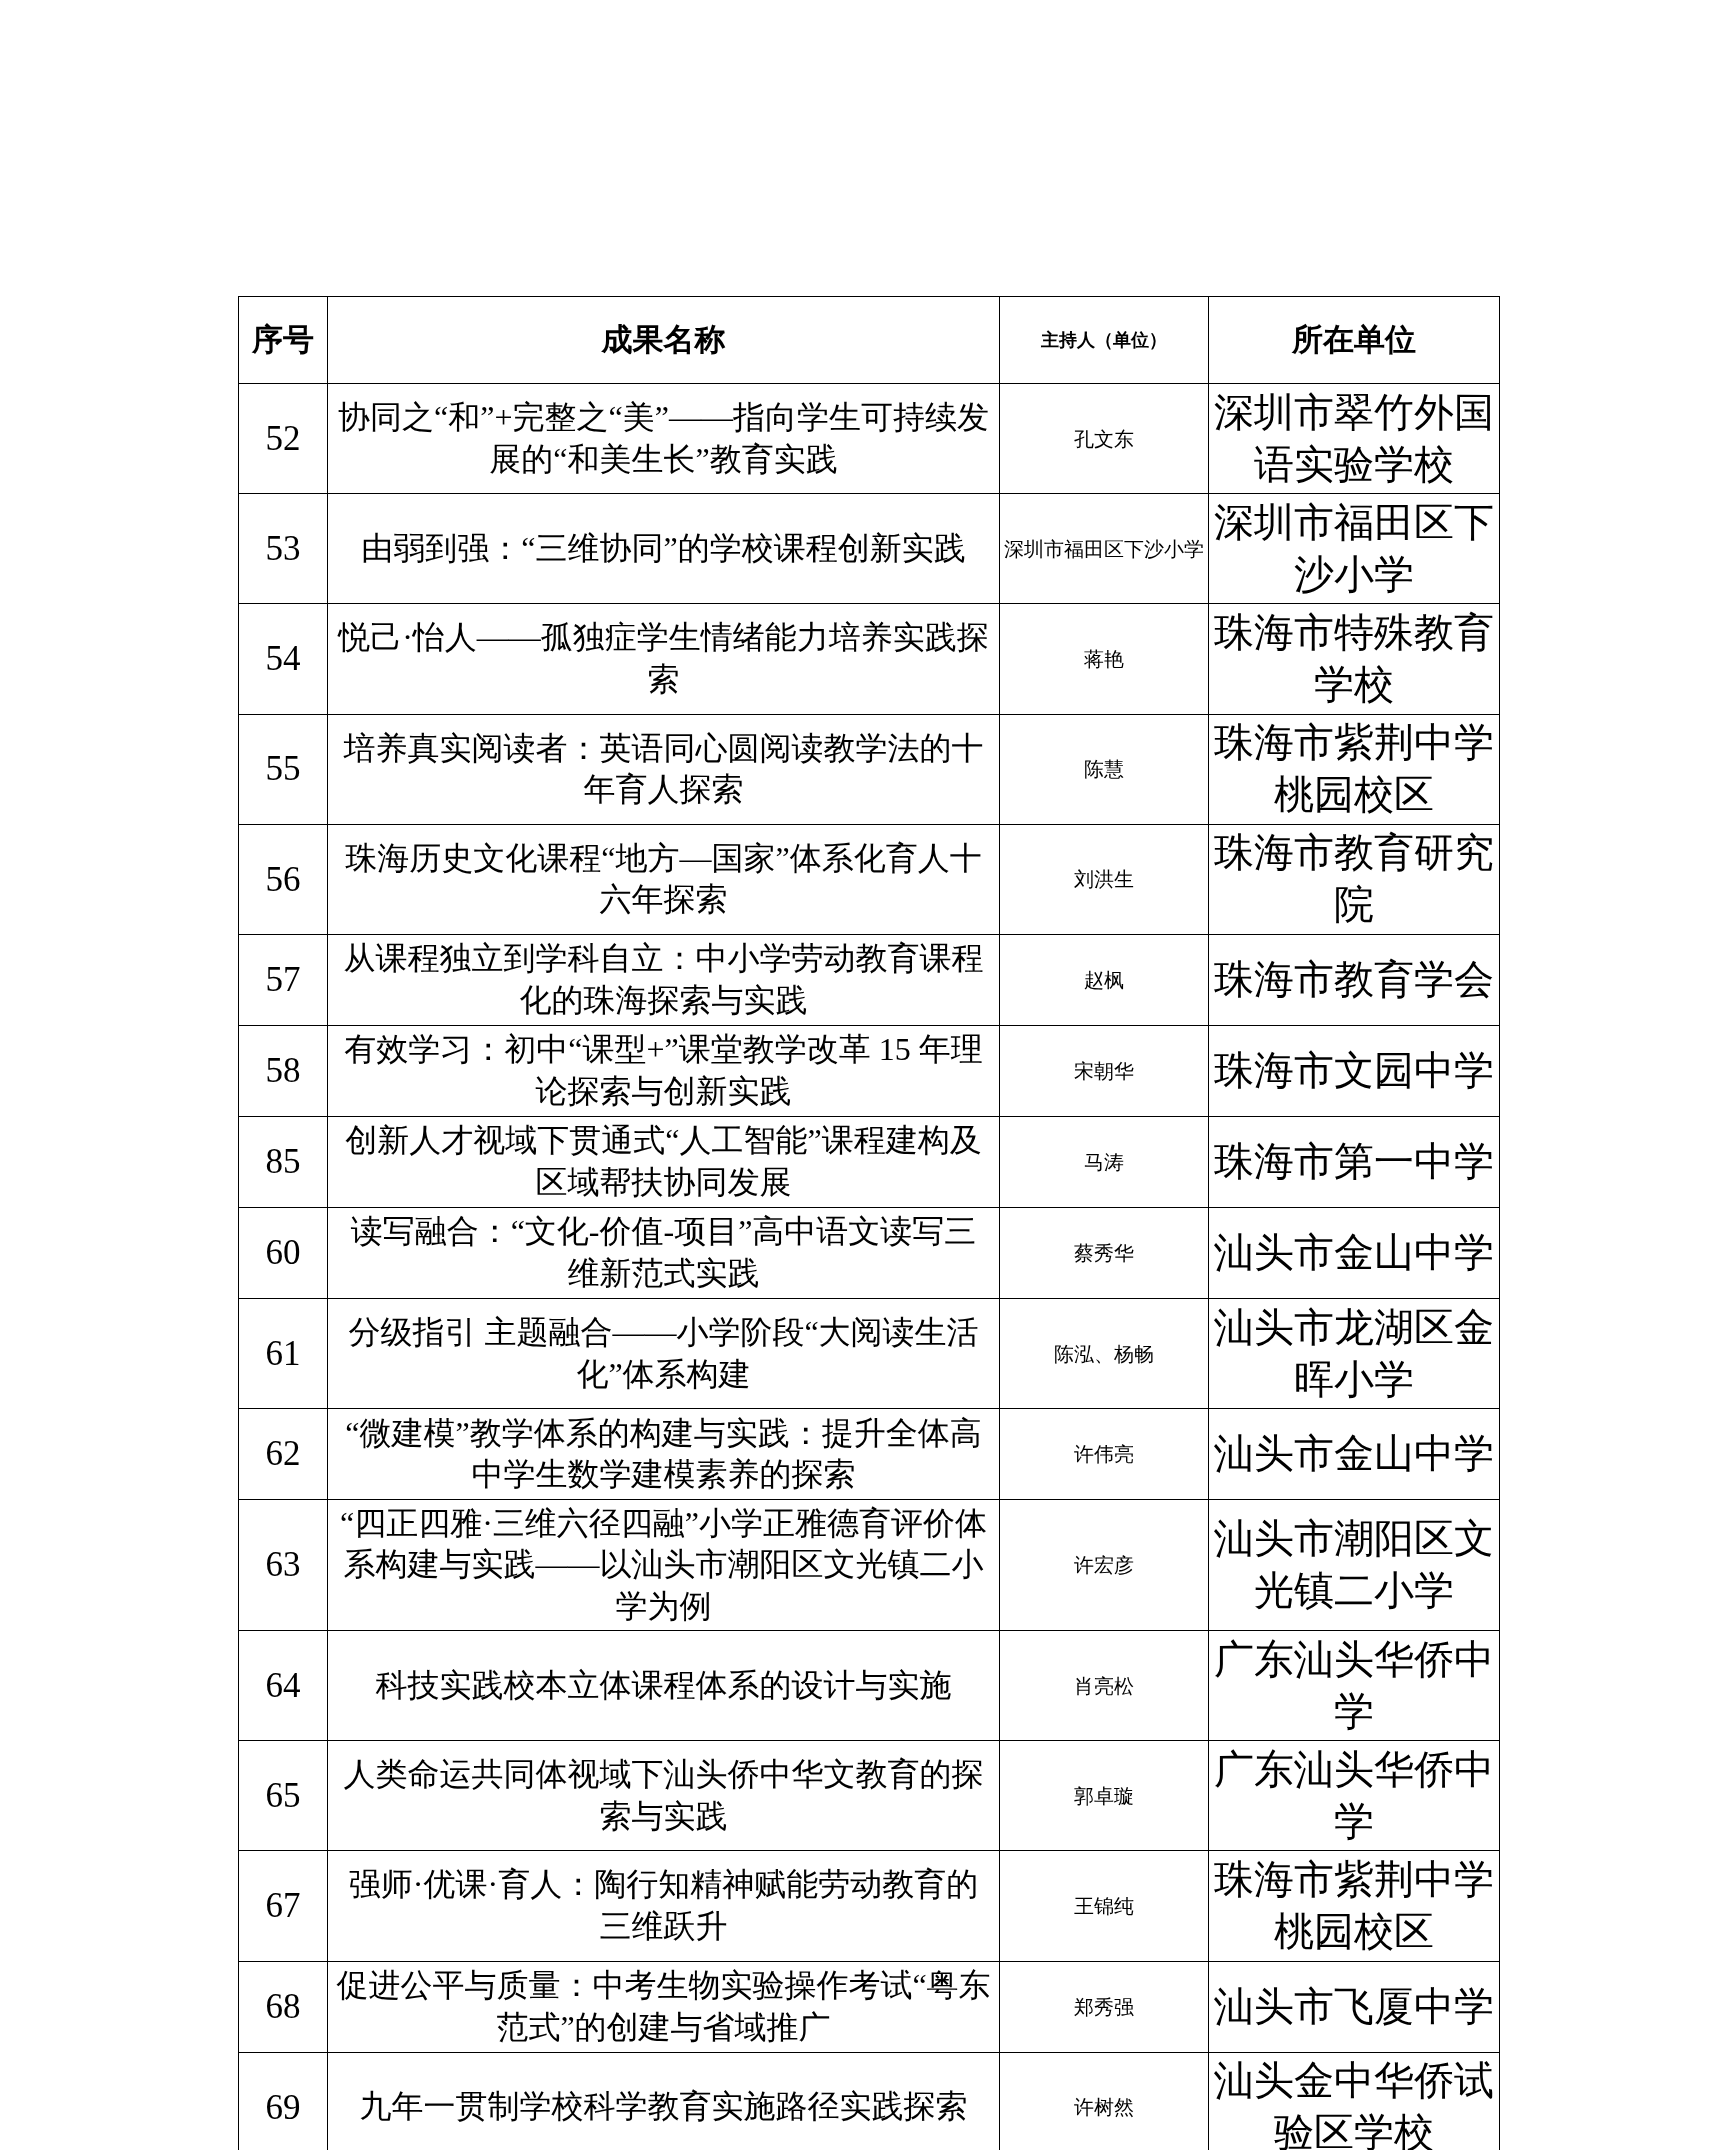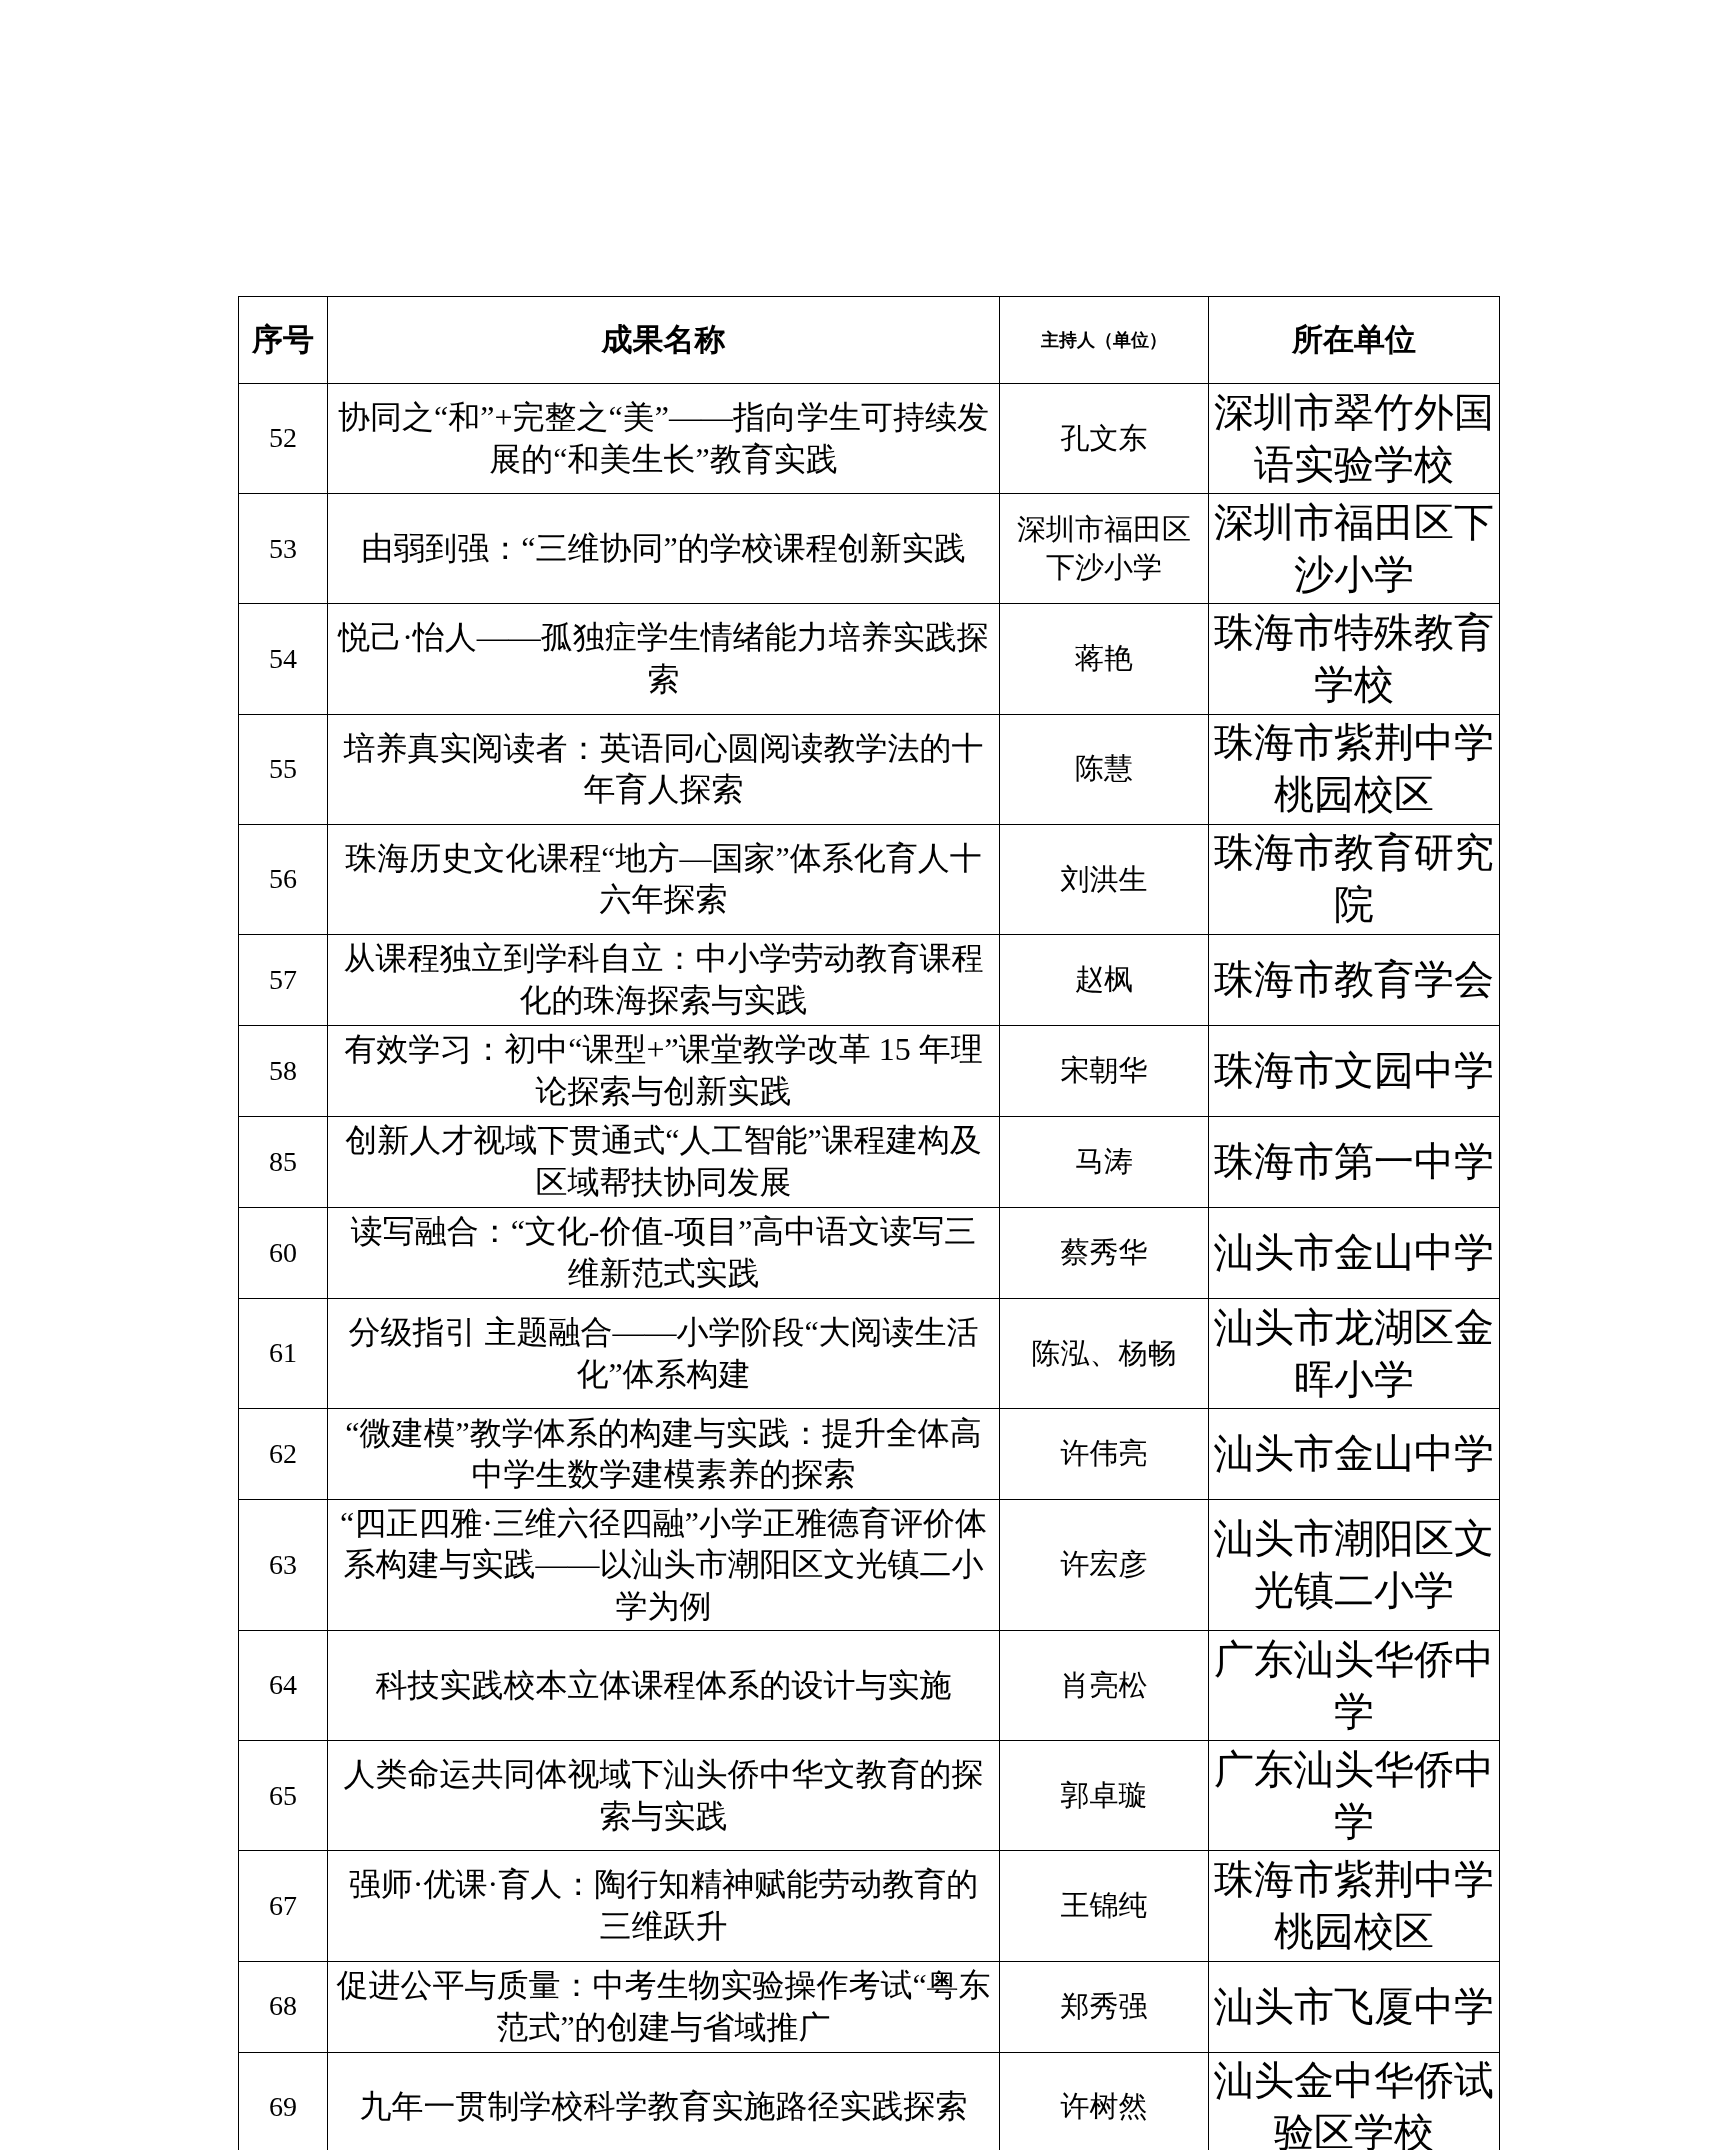--- a/index.html
+++ b/index.html
@@ -36,25 +36,25 @@
     padding: 1.7px 4.3px;
   }
   .results-table th.col-host { font-size: 18px; }
   .results-table tbody tr { height: 91px; }
   .results-table td {
     font-size: 32px;
     line-height: 1.3;
     padding: 2.6px 7.7px;
   }
   .results-table td.col-no {
-    font-size: 28px;
+    font-size: 35px;
     font-family: "Liberation Serif", serif;
     padding: 2.6px 3.4px;
   }
-  .results-table td.col-host { font-size: 29px; padding: 2.6px 3.4px; }
+  .results-table td.col-host { font-size: 20px; padding: 2.6px 3.4px; }
   .results-table td.col-unit { font-size: 40px; padding: 2.6px 4.3px; }
 </style>
 </head>
 <body>
 
 <div class="doc-page">
 
   <table class="results-table">
     <colgroup>
       <col style="width:89px">

